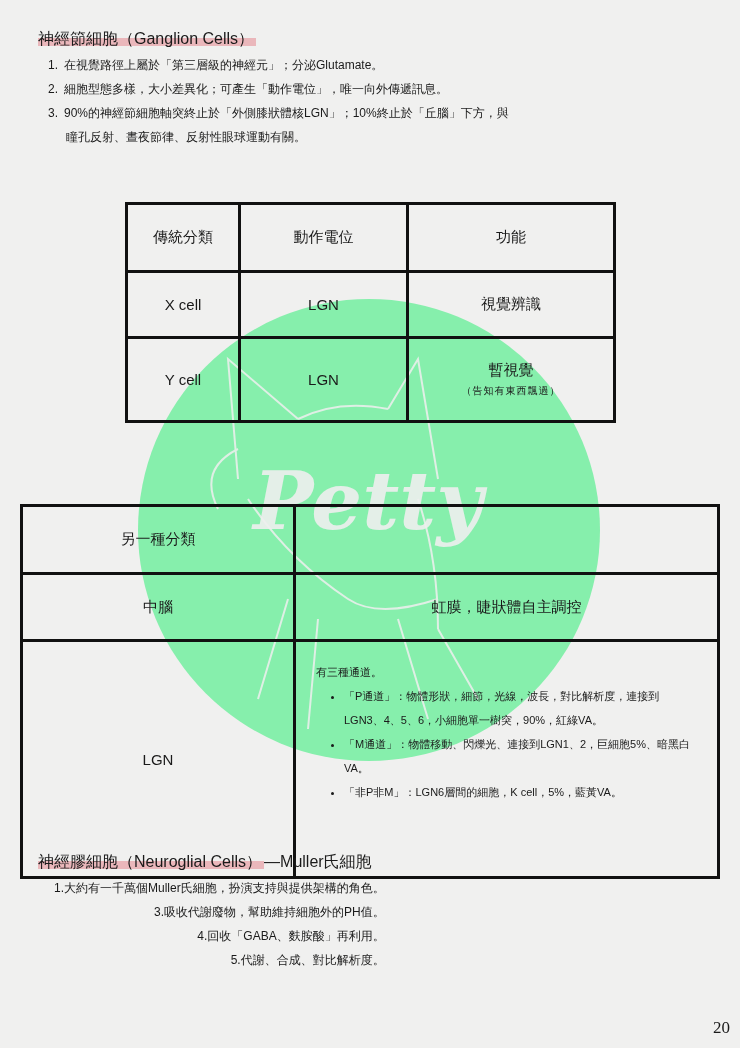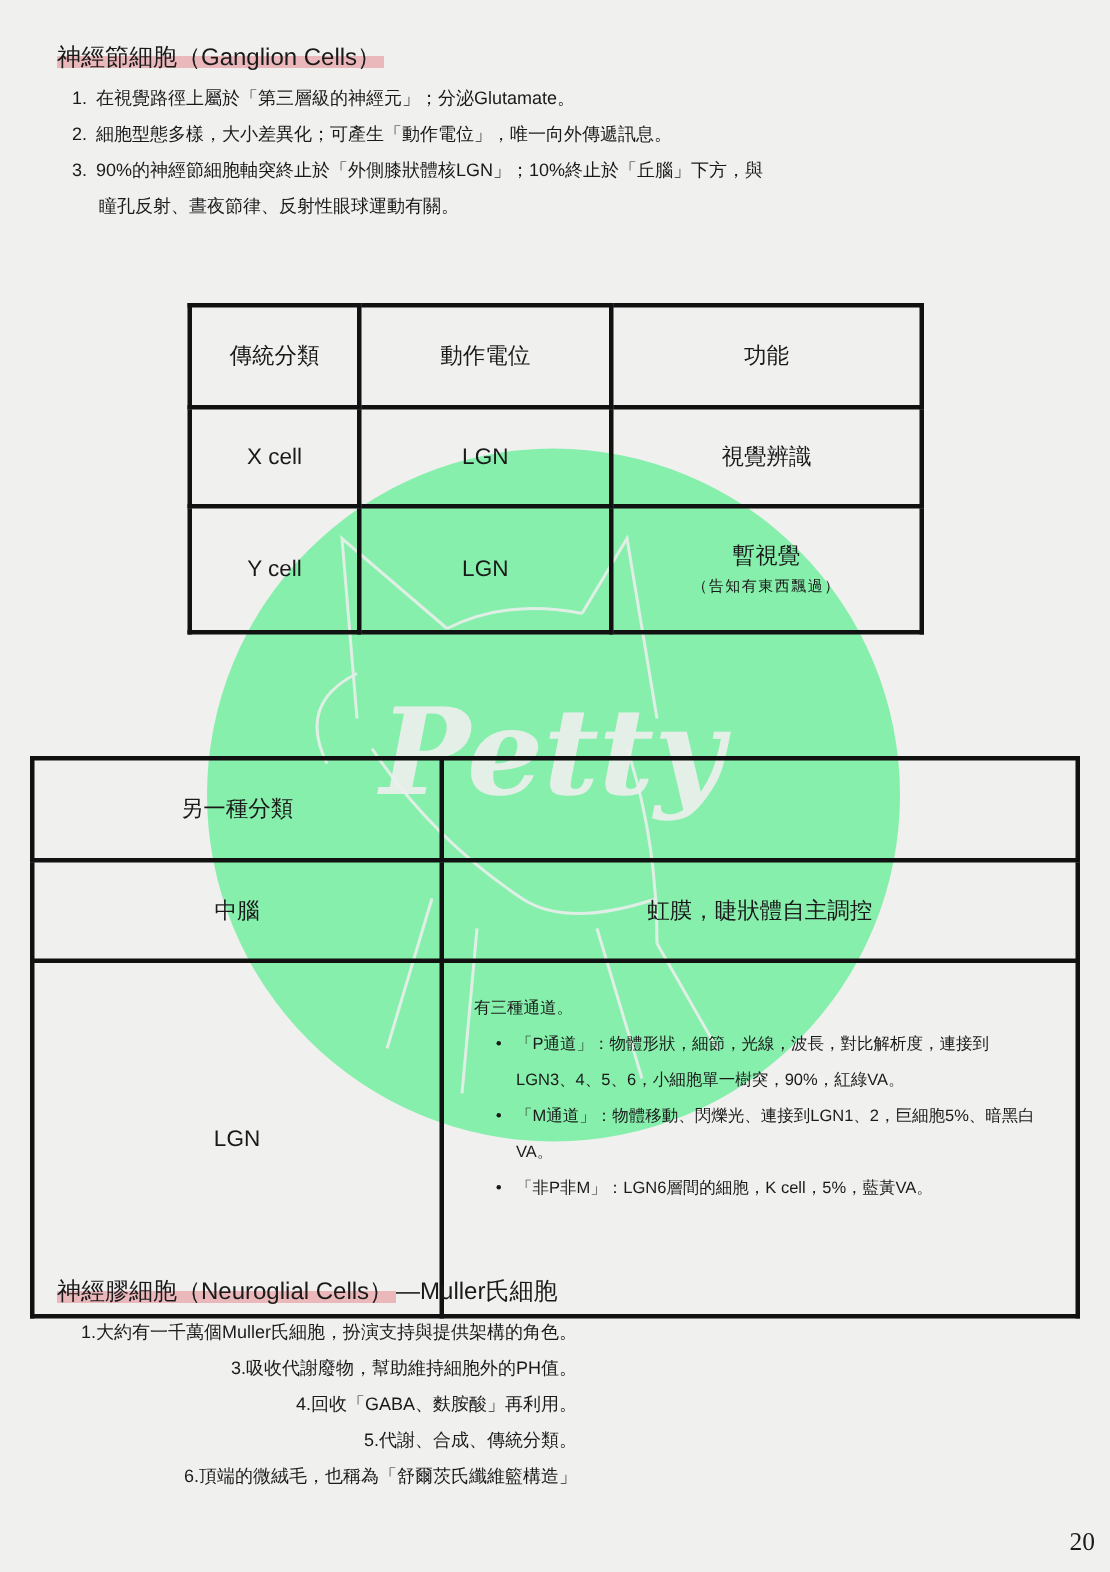--- a/index.html
+++ b/index.html
@@ -117,17 +117,16 @@
   </table>
 
 <div class="heading" style="top:851px;">
   <span class="hl">神經膠細胞（Neuroglial Cells）</span><span>—Muller氏細胞</span>
 </div>
 
 <ul class="list" style="top:876px;text-align:right;">
   <li><span class="num">1.</span><span>大約有一千萬個Muller氏細胞，扮演支持與提供架構的角色。</span></li>
   <li><span class="num">3.</span><span>吸收代謝廢物，幫助維持細胞外的PH值。</span></li>
   <li><span class="num">4.</span><span>回收「GABA、麩胺酸」再利用。</span></li>
-  <li><span class="num">5.</span><span>代謝、合成、傳統分類。</span></li>
-  <li><span class="num">6.</span><span>頂端的微絨毛，也稱為「舒爾茨氏纖維籃構造」</span></li>
+  <li><span class="num">5.</span><span>代謝、合成、對比解析度。</span></li>
 </ul>
 
 <div class="page-num">20</div>
 
 </body></html>

